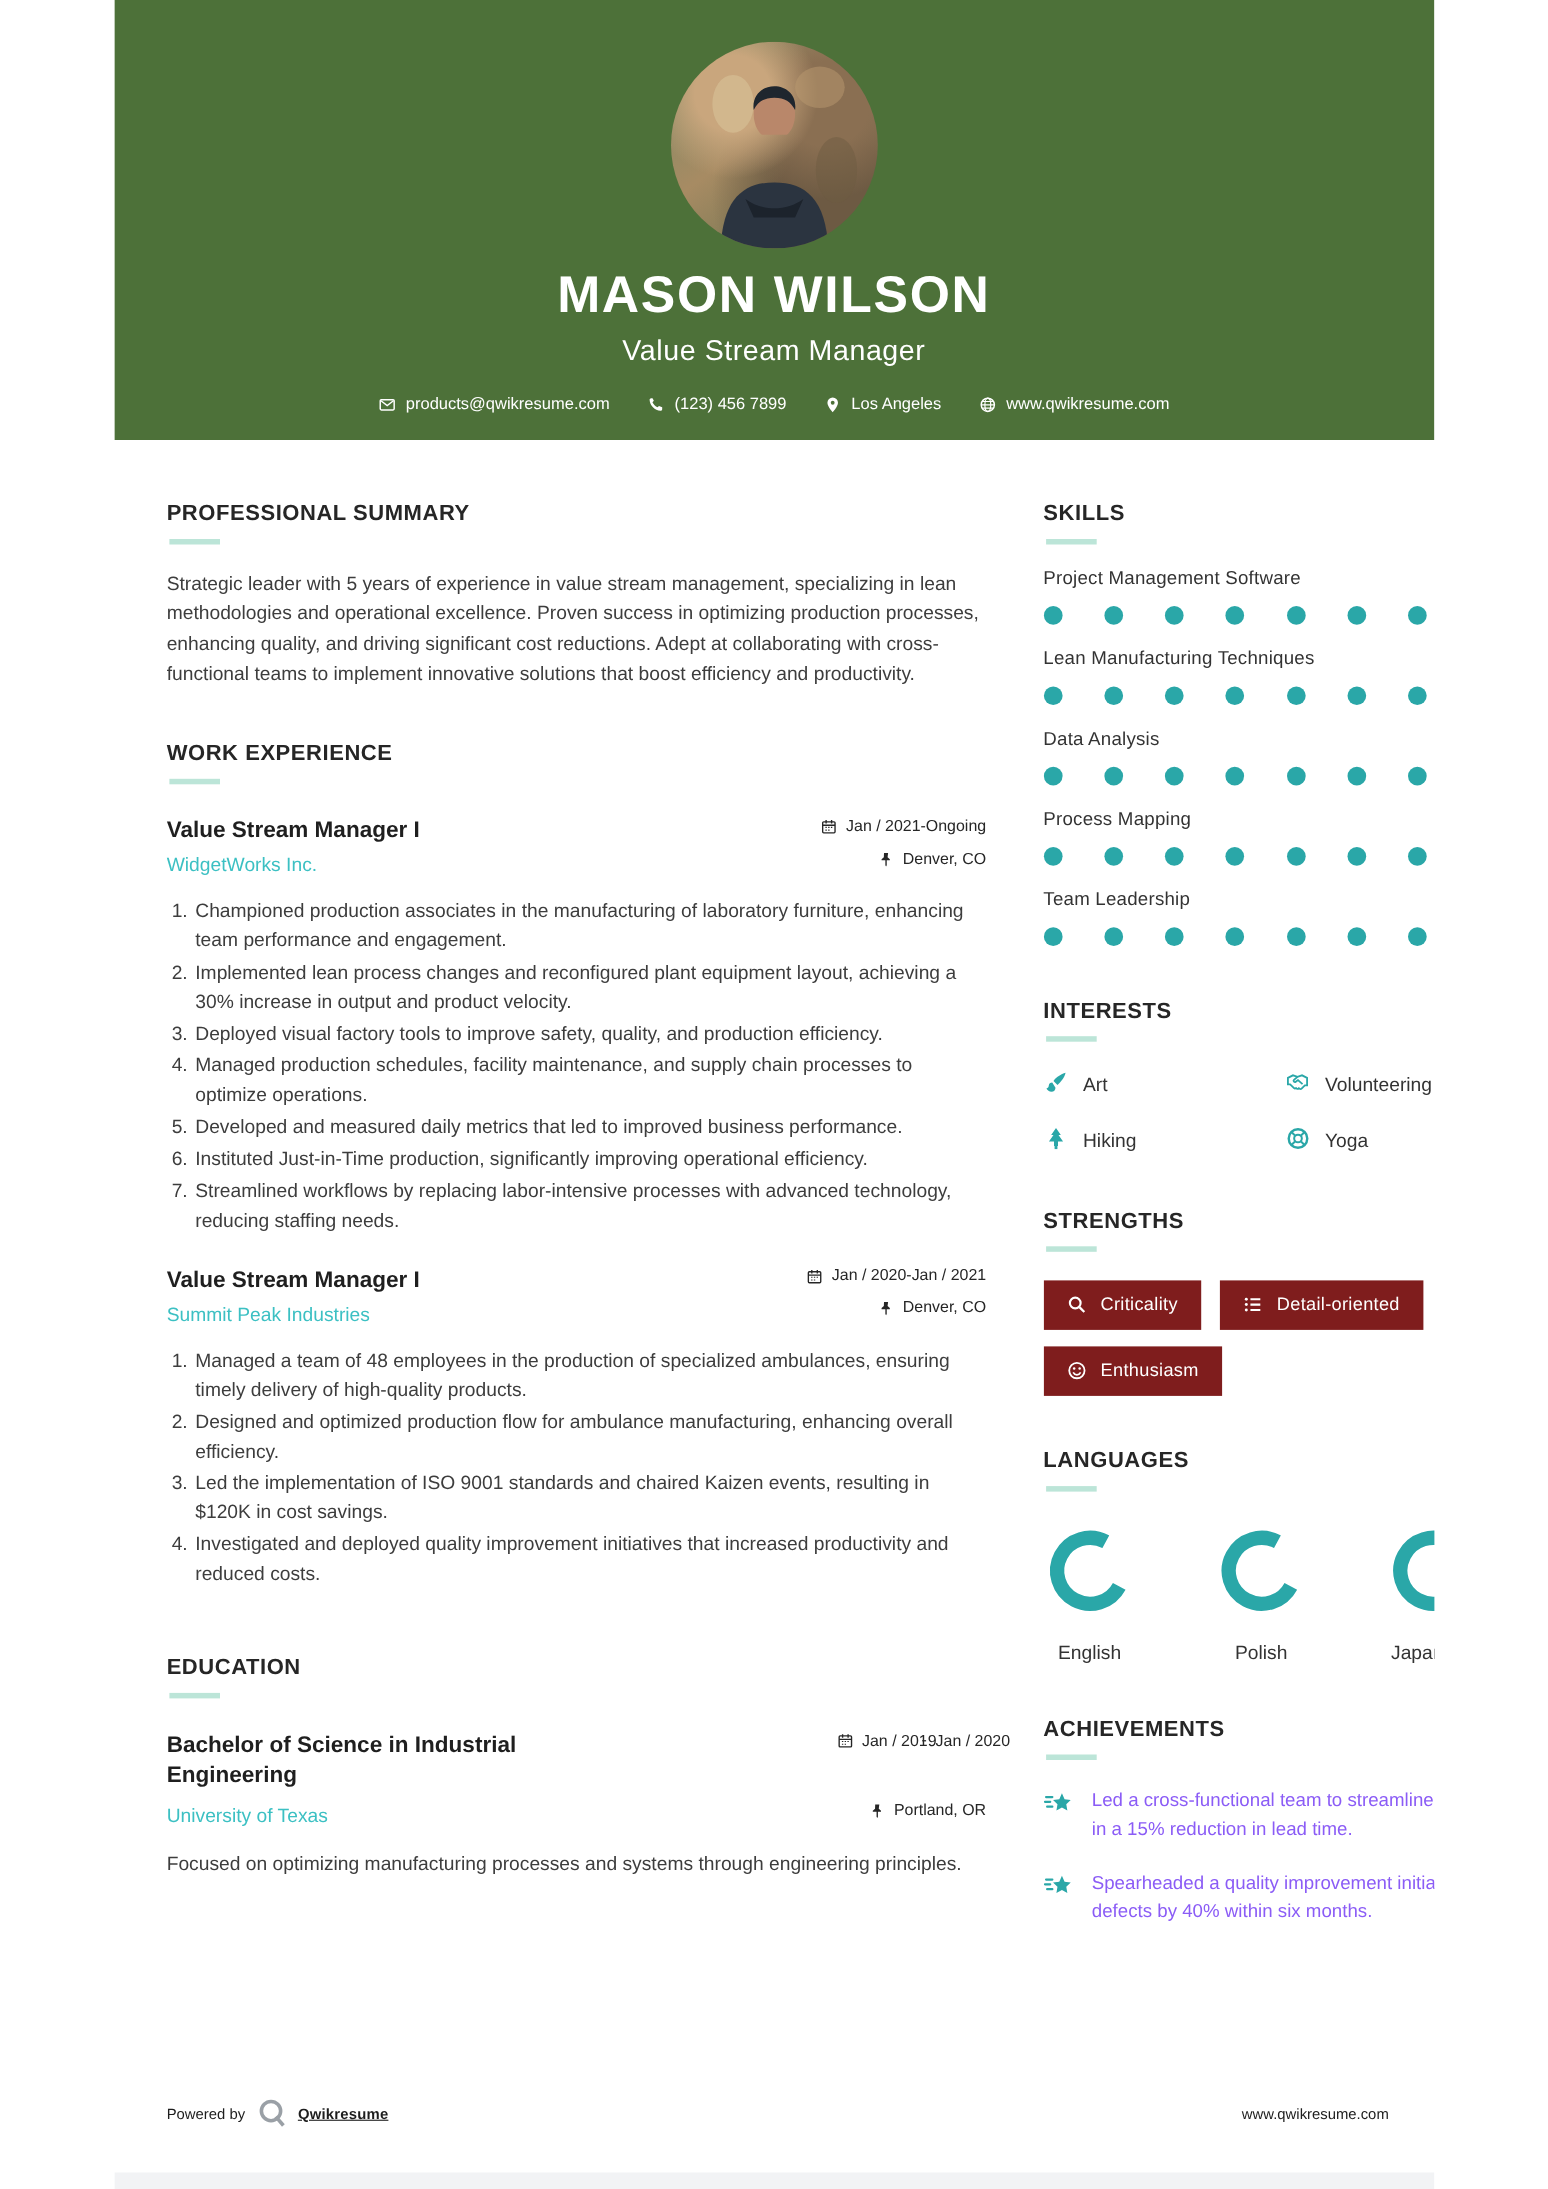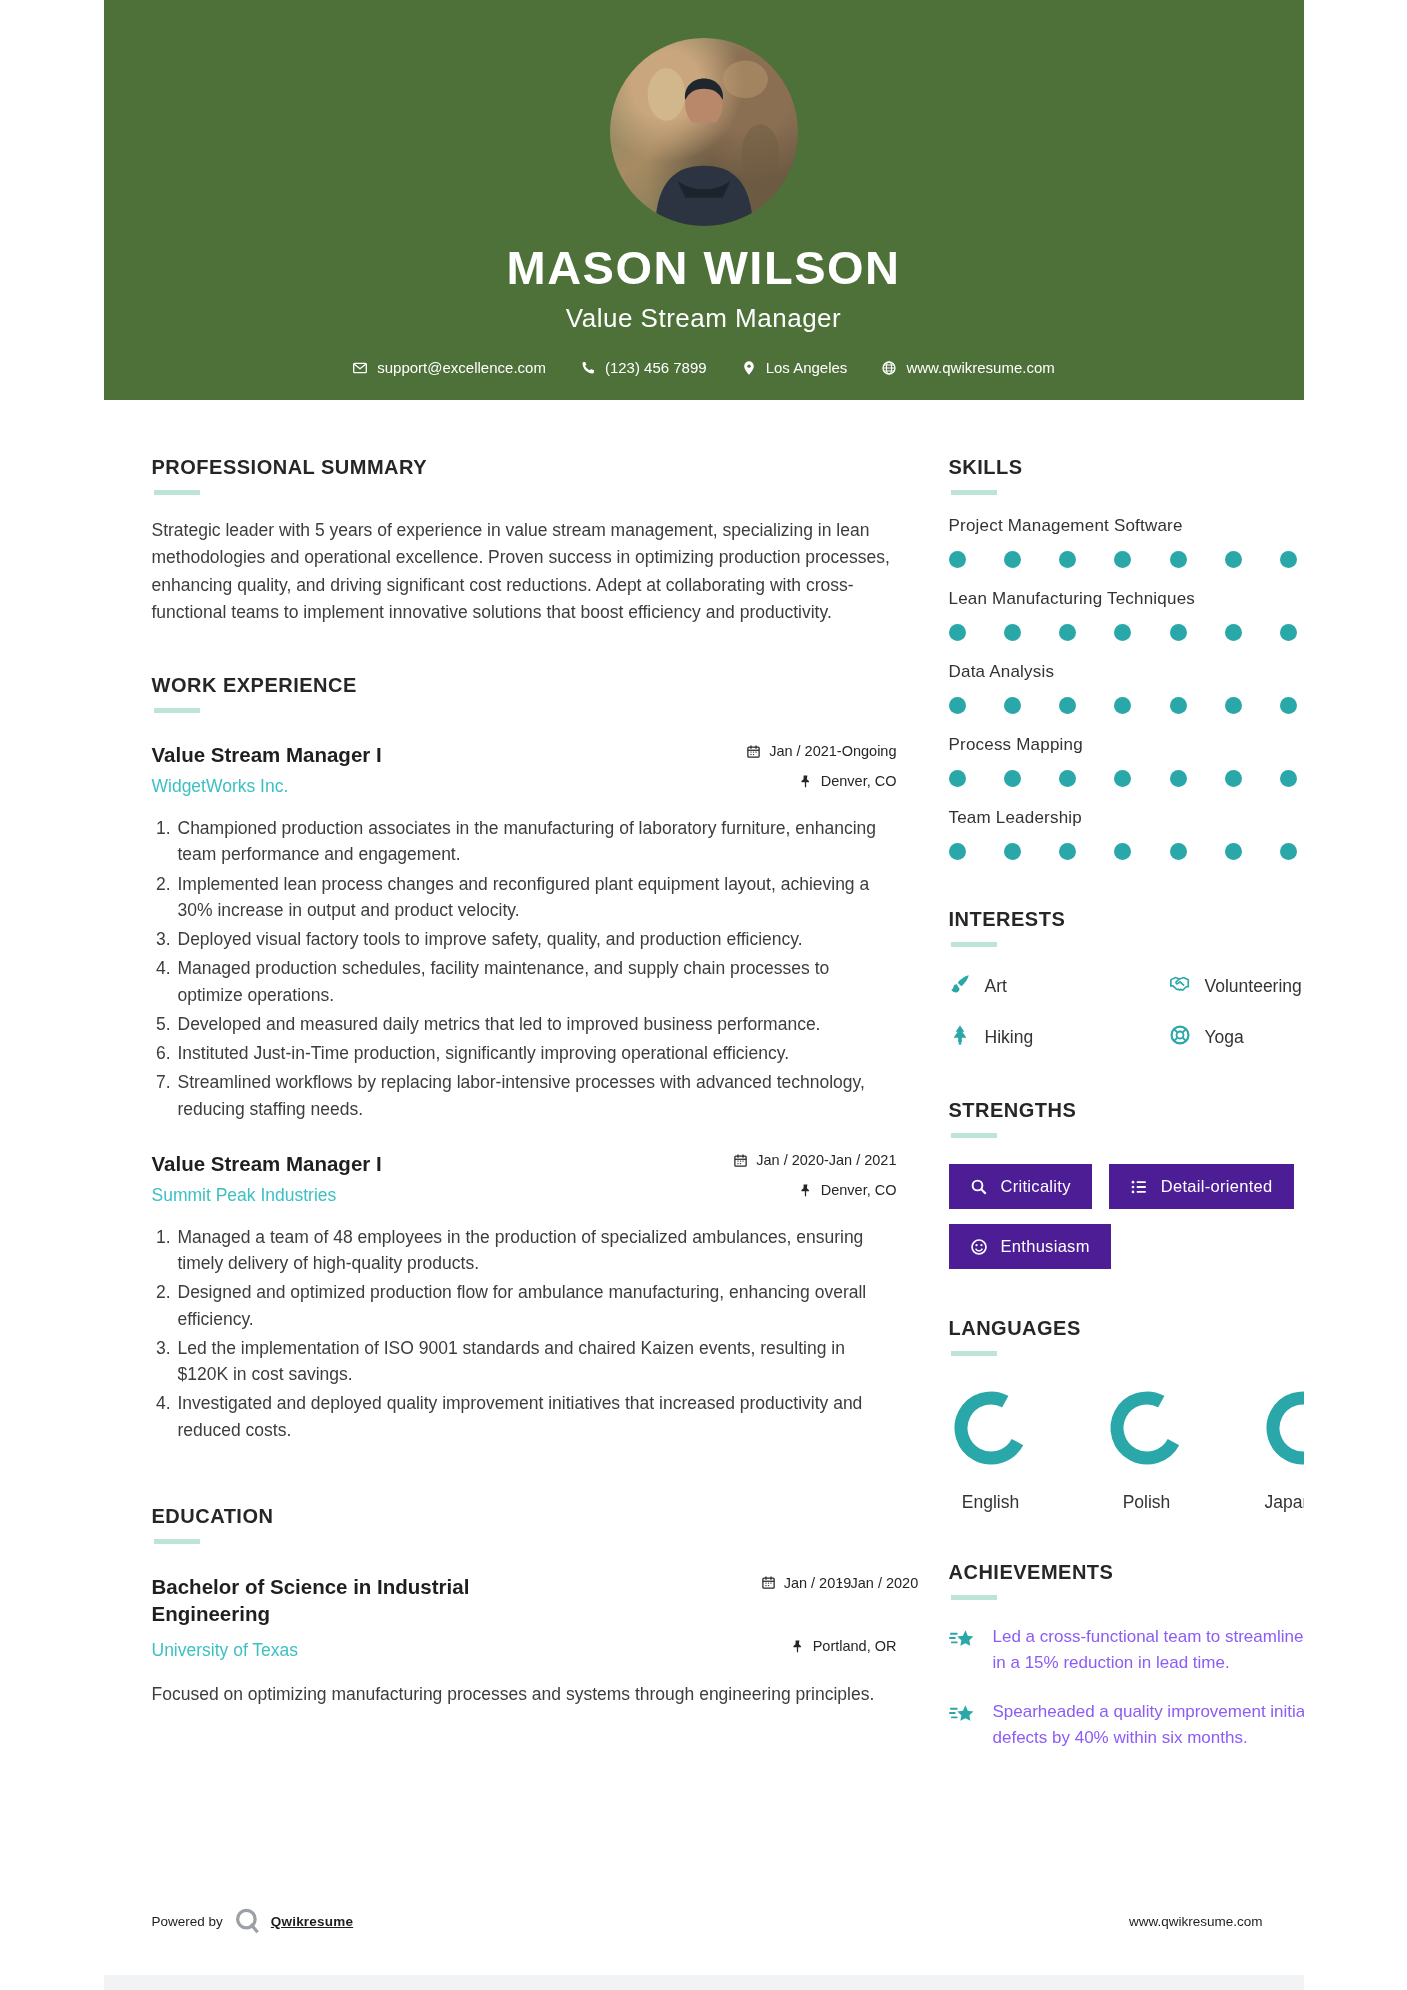--- a/index.html
+++ b/index.html
@@ -53,21 +53,21 @@
   .skill-label { font-size: 17px; color: #333; letter-spacing: .2px; }
   .dots { display: flex; justify-content: space-between; margin-top: 15px; }
   .dot { width: 17px; height: 17px; border-radius: 50%; background: #2aa7a8; }
   .dot.empty { background: #fff; border: 3.5px solid #2aa7a8; }
 
   .interests-grid { display: grid; grid-template-columns: 200px 1fr; gap: 24px 20px; margin-top: 26px; }
   .interest { display: flex; align-items: center; gap: 14px; font-size: 17.5px; color: #333; }
   .interest svg { width: 22px; height: 22px; color: #2aa7a8; flex: none; }
 
   .sbtns { display: flex; flex-wrap: wrap; gap: 15px 17px; margin-top: 26px; }
-  .sbtn { background: #4c1d95; color: #fff; font-size: 16.5px; letter-spacing: .3px; padding: 13px 21px; display: flex; align-items: flex-end; gap: 13px; }
+  .sbtn { background: #7f1d1d; color: #fff; font-size: 16.5px; letter-spacing: .3px; padding: 13px 21px; display: flex; align-items: flex-start; gap: 13px; }
   .sbtn svg { width: 18px; height: 18px; flex: none; }
 
   .langs { display: flex; gap: 72px; margin-top: 30px; }
   .lang { display: flex; flex-direction: column; align-items: center; min-width: 84px; }
   .lang-label { margin-top: 22px; font-size: 17.5px; color: #333; white-space: nowrap; }
 
   .ach { display: flex; gap: 17px; margin-top: 24px; }
   .ach svg { width: 27px; height: 27px; color: #2aa7a8; flex: none; position: relative; top: 2px; }
   .ach p { font-size: 17px; line-height: 1.5; color: #8b5cf6; }
 
@@ -97,21 +97,21 @@
       </svg>
     </div>
     <div class="hero-name">MASON WILSON</div>
     <div class="hero-title">Value Stream Manager</div>
     <div class="contact">
       <div class="contact-item">
         <svg viewBox="0 0 24 24">
             <rect x="2.5" y="5" width="19" height="14" rx="1.5" fill="none" stroke="#fff" stroke-width="2"></rect>
             <path d="M3.5 6.5 12 13l8.5-6.5" fill="none" stroke="#fff" stroke-width="2"></path>
           </svg>
-        <span>support@excellence.com</span>
+        <span>products@qwikresume.com</span>
       </div>
       <div class="contact-item">
         <svg viewBox="0 0 24 24">
             <path d="M6 3c-1.2 0-2.3 1-2.2 2.2.5 8 6.9 14.5 15 15 1.2.1 2.2-1 2.2-2.2v-2.6l-4.4-1.8-1.9 1.9c-2.9-1.3-5.7-4-7-7l1.9-1.9L7.8 3z" fill="#fff"></path>
           </svg>
         <span>(123) 456 7899</span>
       </div>
       <div class="contact-item">
         <svg viewBox="0 0 24 24">
             <path d="M12 2a7.2 7.2 0 0 0-7.2 7.2C4.8 14.5 12 22 12 22s7.2-7.5 7.2-12.8A7.2 7.2 0 0 0 12 2z" fill="#fff"></path>

